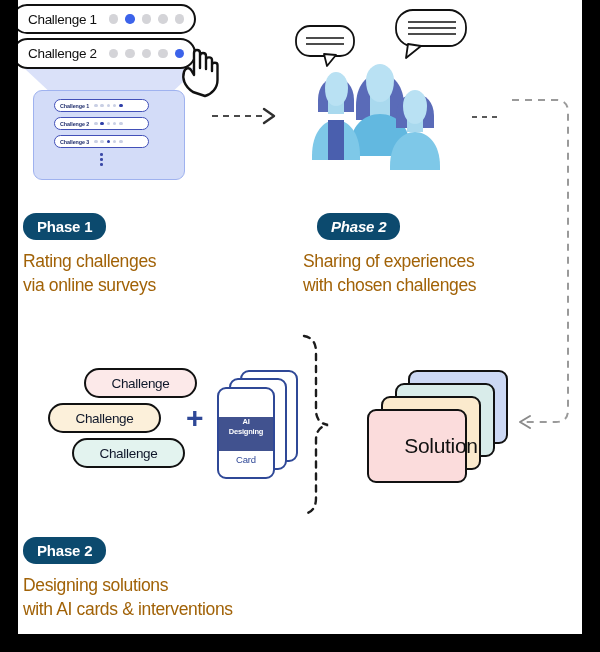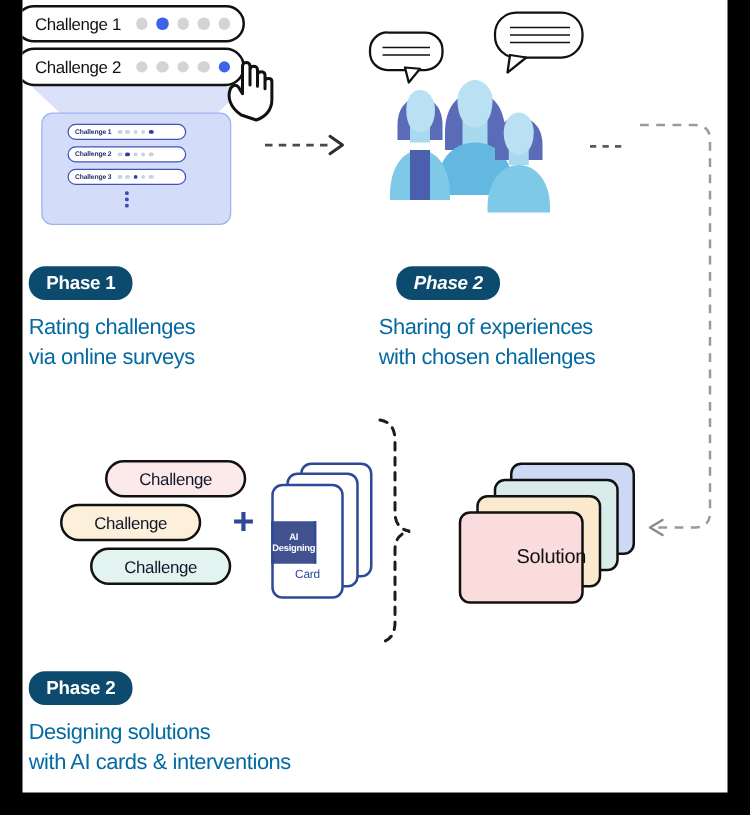--- a/index.html
+++ b/index.html
@@ -131,21 +131,21 @@
     font-size: 15px;
     font-weight: 700;
     letter-spacing: -0.2px;
     padding: 0 14px;
     height: 27px;
   }
   .phase-desc {
     position: absolute;
     font-size: 17.5px;
     font-weight: 400;
-    color: #0369a1;
+    color: #a16207;
     line-height: 1.35;
     letter-spacing: -0.35px;
     white-space: pre-line;
   }
 
   #phase1-badge { left: 5px;   top: 213px; }
   #phase1-desc  { left: 5px;   top: 250px; }
   #phase2-badge { left: 299px; top: 213px; font-style: italic; }
   #phase2-desc  { left: 285px; top: 250px; }
   #phase3-badge { left: 5px;   top: 537px; }
@@ -186,26 +186,26 @@
     border: 2.2px solid #2f4897;
     border-radius: 9px;
     width: 58px; height: 92px;
   }
   #ai-card-back2 { left: 26px; top: 4px; }
   #ai-card-back1 { left: 15px; top: 12px; }
   #ai-card-front { left: 3px;  top: 21px; }
   #ai-card-band {
     position: absolute;
     left: 3px; top: 51px;
-    width: 36px; height: 34px;
+    width: 58px; height: 34px;
     background: #41528f;
     border-left: 2.2px solid #2f4897;
     border-right: 2.2px solid #2f4897;
     display: flex; flex-direction: column;
-    align-items: center; justify-content: center;
+    align-items: center; 
   }
   .ai-card-band-line { font-size: 7.5px; font-weight: 600; color: #ffffff; line-height: 9.5px; letter-spacing: -0.2px; }
   #ai-card-word {
     position: absolute;
     left: 3px; top: 88px; width: 58px;
     text-align: center;
     font-size: 9.5px; font-weight: 500; color: #2f4897;
     letter-spacing: -0.2px;
   }
 
@@ -218,21 +218,21 @@
     border-radius: 9px;
   }
   #solution-card-3 { left: 45px; top: 4px;  background: #ccd8f4; }
   #solution-card-2 { left: 32px; top: 17px; background: #d9ecea; }
   #solution-card-1 { left: 18px; top: 30px; background: #fbeacd; }
   #solution-card-0 {
     left: 4px; top: 43px; background: #fbdcdc;
     display: flex; align-items: center; justify-content: center;
   }
   #solution-card-label {
-    font-size: 16px; font-weight: 400; color: #111111; letter-spacing: -0.3px; margin-left: 48px;
+    font-size: 21px; font-weight: 400; color: #111111; letter-spacing: -0.3px; margin-left: 48px;
   }
 </style>
 </head>
 <body>
 
 <div id="frame">
   <div id="canvas">
 
     <div class="survey-row" id="survey-row-1">
       <span class="survey-row-label">Challenge 1</span>

